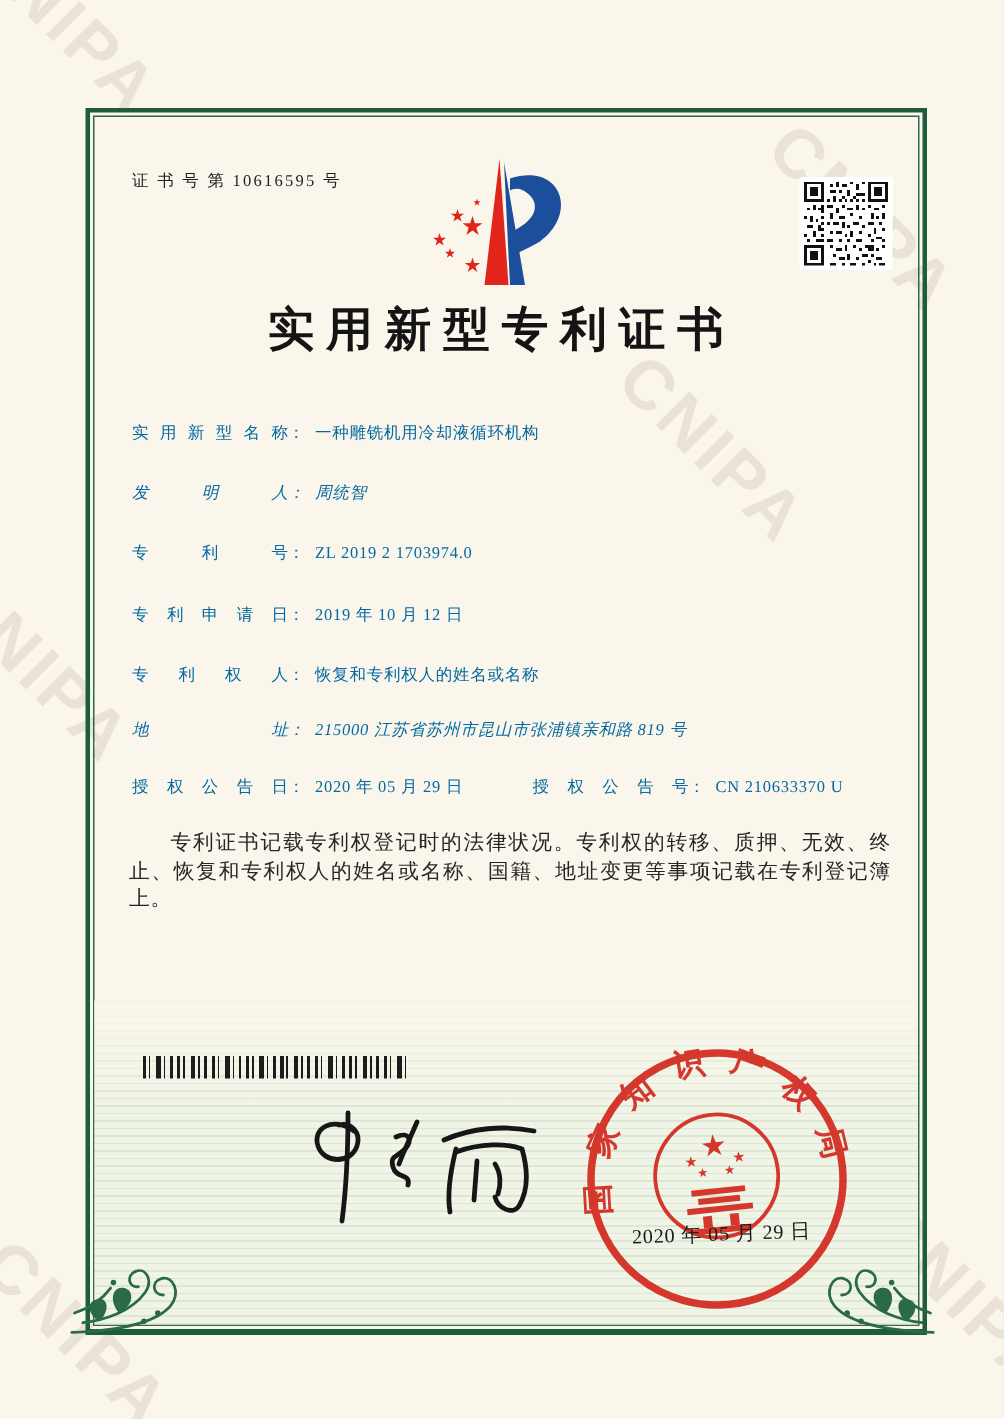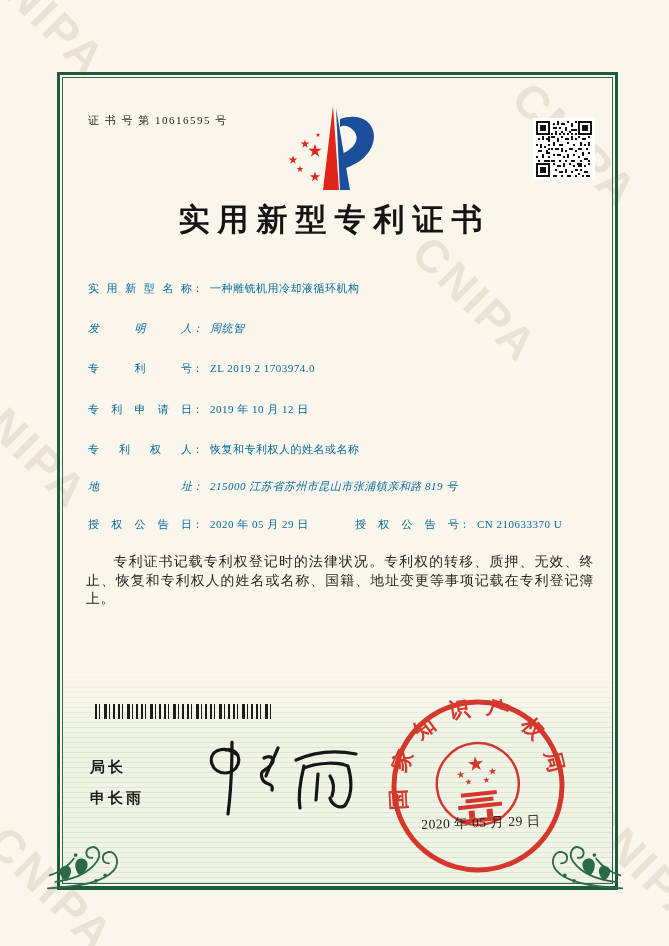--- a/index.html
+++ b/index.html
@@ -180,24 +180,20 @@
       <span class="flabel">授权公告号</span><span class="fcolon">：</span><span class="fvalue">CN 210633370 U</span>
     </span>
   </div>
 
   <div class="paras">
     <p>专利证书记载专利权登记时的法律状况。专利权的转移、质押、无效、终止、恢复和专利权人的姓名或名称、国籍、地址变更等事项记载在专利登记簿上。</p>
   </div>
 
   <div class="barcode"></div>
 
-  <div class="signer">
-    <div>局长</div>
-    <div>申长雨</div>
-  </div>
 
   <svg class="signature" width="165" height="85" viewBox="0 0 165 85">
     <g stroke="#161616" stroke-width="3.2" fill="none" stroke-linecap="round" stroke-linejoin="round">
       <path d="M38,18 C24,8 10,16 14,28 C18,40 36,40 40,28 C43,19 36,12 28,14"></path>
       <path d="M34,6 C34,28 33,55 30,78"></path>
       <path d="M66,22 C74,18 78,24 72,30 C66,36 62,34 64,42 C66,50 76,46 74,54"></path>
       <path d="M80,12 C74,26 70,34 68,40"></path>
       <path d="M98,24 C116,16 138,14 158,18"></path>
       <path d="M106,30 C102,46 100,60 102,72"></path>
       <path d="M106,32 C122,26 140,26 150,30 C154,44 154,58 148,68 C144,74 134,70 132,62"></path>

